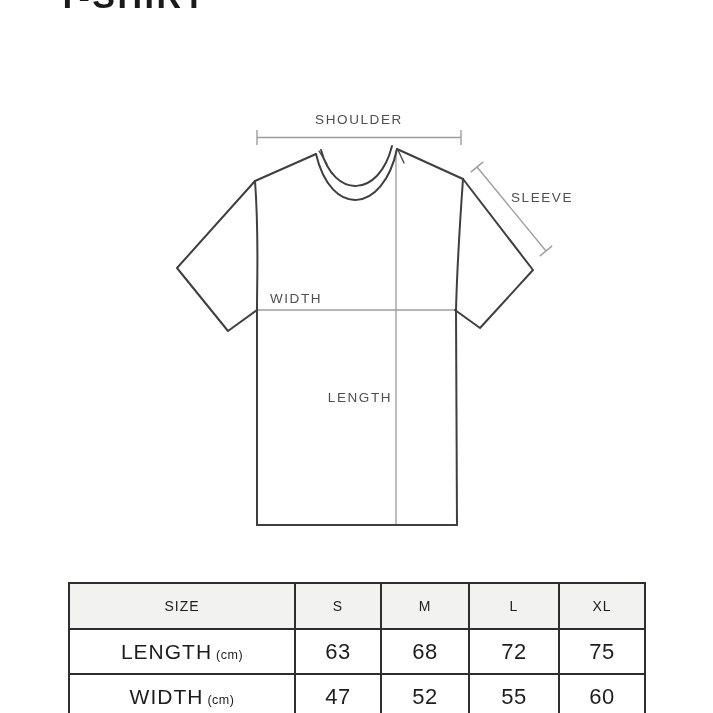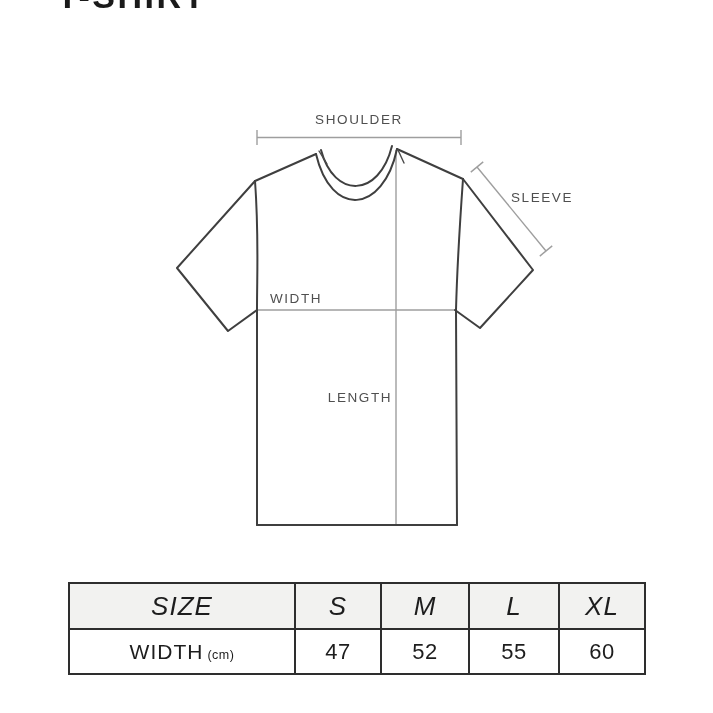--- a/index.html
+++ b/index.html
@@ -68,23 +68,22 @@
     border: 2px solid #2e2e2e;
     text-align: center;
     vertical-align: middle;
     padding: 0;
     font-weight: normal;
     color: #1d1d1d;
   }
   .size-table thead td {
     background: #f2f2f0;
     height: 44px;
-    font-size: 26px;
+    font-size: 14px;
     letter-spacing: 1px;
-    font-style: italic;
   }
   .size-table tbody td {
     background: #ffffff;
     height: 43px;
     font-size: 22px;
     letter-spacing: 0.5px;
   }
   .row-label {
     font-size: 21px;
     letter-spacing: 1px;
@@ -148,20 +147,29 @@
       <td>SIZE</td>
       <td>S</td>
       <td>M</td>
       <td>L</td>
       <td>XL</td>
     </tr>
   </thead>
   <tbody>
     <tr>
       <td>
+        <span class="row-label">LENGTH</span><span class="row-unit">(cm)</span>
+      </td>
+      <td>63</td>
+      <td>68</td>
+      <td>72</td>
+      <td>75</td>
+    </tr>
+    <tr>
+      <td>
         <span class="row-label">WIDTH</span><span class="row-unit">(cm)</span>
       </td>
       <td>47</td>
       <td>52</td>
       <td>55</td>
       <td>60</td>
     </tr>
   </tbody>
 </table>
 

